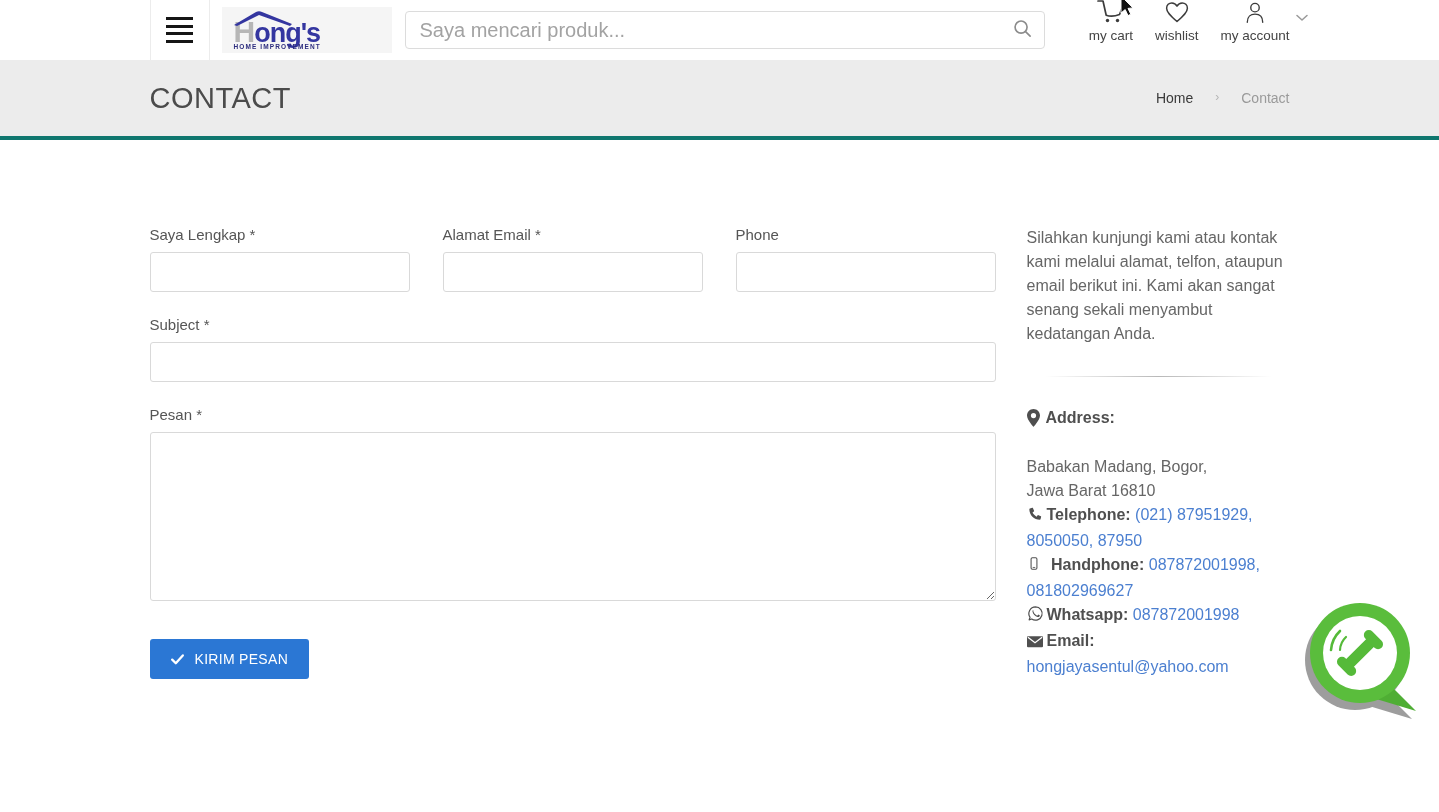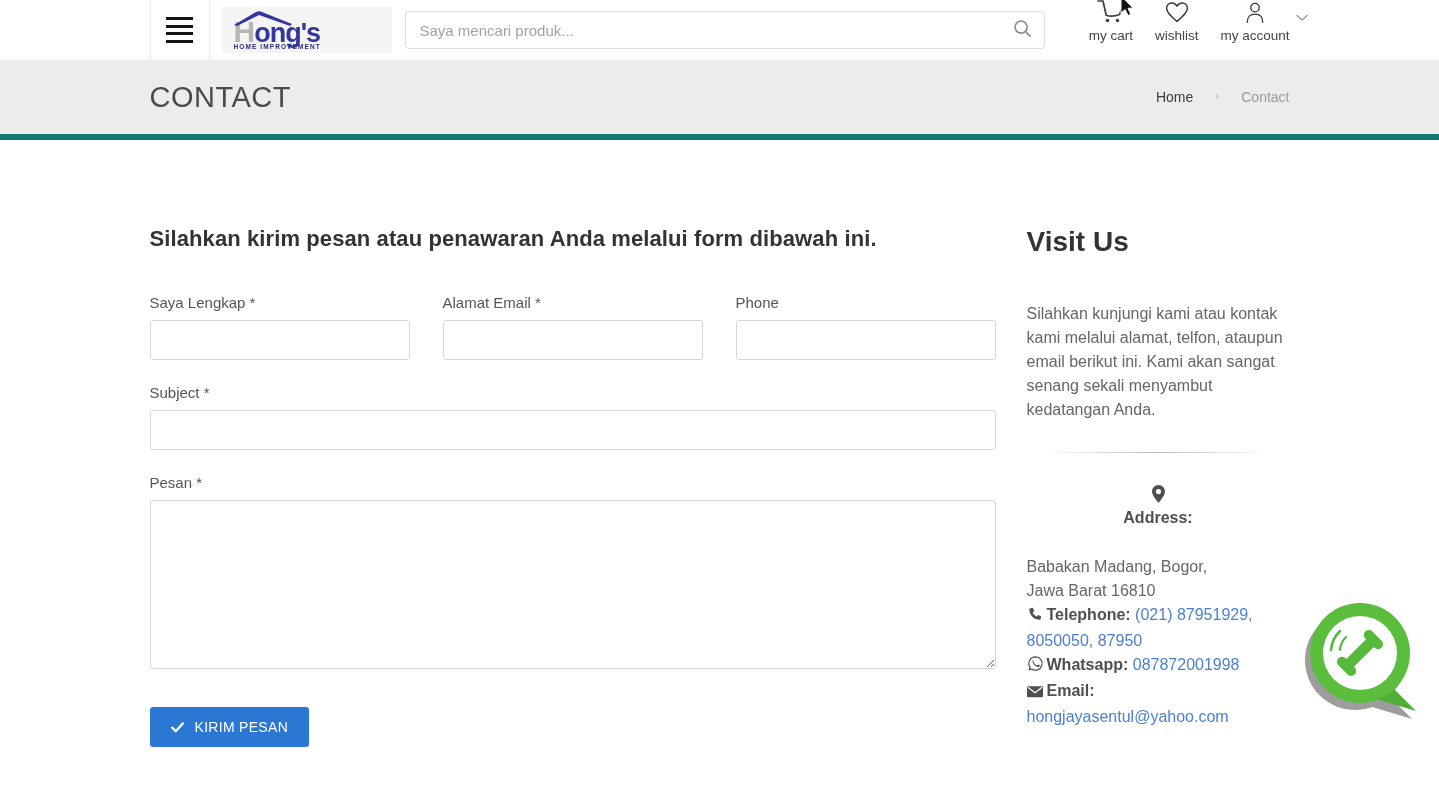--- a/index.html
+++ b/index.html
@@ -29,37 +29,37 @@
     cursor:pointer;
   }
   .logo-roof { position:absolute; left:10px; top:3px; }
   .logo-h { font-weight:bold; font-size:30px; color:#b6b6b6; line-height:1; margin-top:8px; }
   .logo-name { font-weight:bold; font-size:27px; color:#3436a0; letter-spacing:-1px; line-height:1; margin:10px 4px 0 -1px; }
   .logo-sub { position:absolute; left:12px; bottom:3px; font-size:6.5px; font-weight:bold; letter-spacing:1.1px; color:#2c2c7e; white-space:nowrap; }
 
   .search-form { flex:1; position:relative; margin:11px 0 11px 13px; max-width:640px; }
   .search-input {
     width:100%; height:38px; border:1px solid #dcdcdc; border-radius:4px;
-    padding:0 42px 0 14px; font-size:15px; color:#555; outline:none;
+    padding:0 42px 0 14px; font-size:20px; color:#555; outline:none;
     font-family:"Liberation Sans", sans-serif;
   }
   .search-input::placeholder { color:#a3a3a3; }
   .search-btn { position:absolute; right:6px; top:50%; transform:translateY(-50%);
     background:none; border:none; padding:6px; cursor:pointer; }
 
   .header-nav { margin-left:auto; display:flex; gap:22px; position:relative; top:-7px; align-items:flex-start; padding-top:5px; }
   .nav-item { display:flex; flex-direction:column; align-items:center; text-decoration:none; cursor:pointer; position:relative; }
   .nav-item .nav-icon { height:28px; display:flex; align-items:center; }
   .nav-item .nav-label { font-size:13.5px; color:#444; margin-top:2px; white-space:nowrap; }
   .acct-chevron { position:absolute; right:-18px; top:10px; }
 
   .cursor-pointer { position:absolute; left:1117px; top:-4px; z-index:50; }
 
   
-  .page-title-band { background:#ececec; height:80px; border-bottom:6px solid #0f766e; }
+  .page-title-band { background:#ececec; height:80px; border-bottom:4px solid #0f766e; }
   .page-title-band .container { display:flex; align-items:center; justify-content:space-between; height:100%; }
   .page-title { font-size:29px; font-weight:400; color:#4b4b4b; letter-spacing:0.5px; }
   .breadcrumb { font-size:14px; color:#9a9a9a; display:flex; align-items:flex-start; gap:22px; }
   .breadcrumb .bc-home { color:#3a3a3a; text-decoration:none; cursor:pointer; }
   .breadcrumb .bc-sep { color:#b5b5b5; font-size:12px; }
 
   
   .main { padding-top:86px; }
   .main .container { display:flex; gap:31px; align-items:flex-start; }
   .content-col { width:846px; }
@@ -86,21 +86,21 @@
     background:#2b77d4; color:#fff; border:none; border-radius:3px;
     height:40px; padding:10px 21px; font-size:14px; cursor:pointer; letter-spacing:0.3px;
     font-family:"Liberation Sans", sans-serif;
   }
 
   
   .side-title { font-size:28px; font-weight:bold; color:#333; margin-bottom:44px; }
   .side-intro { font-size:16px; line-height:24px; color:#666; margin-bottom:30px; }
   .side-divider { height:1px; margin:0 18px 32px 18px;
     background:linear-gradient(to right, rgba(0,0,0,0), rgba(0,0,0,0.28), rgba(0,0,0,0)); }
-  .addr-label { font-size:16px; font-weight:bold; color:#4f4f4f; display:flex; align-items:center; gap:6px; margin-bottom:28px;flex-direction:column; }
+  .addr-label { font-size:16px; font-weight:bold; color:#4f4f4f; display:flex; align-items:center; gap:6px; margin-bottom:28px; }
   .addr-lines { font-size:16px; line-height:24px; color:#666; margin-bottom:0; }
   .contact-line { font-size:16px; line-height:24px; color:#4f4f4f; }
   .contact-line .c-icon { display:inline-block; width:20px; vertical-align:-2px; }
   .contact-line b { color:#4f4f4f; }
   .contact-link { color:#4b7fd0; text-decoration:none; cursor:pointer; }
 
   
   .wa-float { position:absolute; left:1296px; top:599px; width:132px; height:122px; cursor:pointer; }
 </style>
 </head>
@@ -185,21 +185,20 @@
       <span class="bc-sep">›</span>
       <span class="bc-current">Contact</span>
     </div>
   </div>
 </section>
 
 <main class="main">
   <div class="container">
 
     <div class="content-col">
-      <h2 class="form-heading">Silahkan kirim pesan atau penawaran Anda melalui form dibawah ini.</h2>
 
       <form>
         <div class="form-row">
           <div class="field">
             <label class="field-label">Saya Lengkap *</label>
             <input class="text-input" type="text" value="" style="">
           </div>
           <div class="field">
             <label class="field-label">Alamat Email *</label>
             <input class="text-input" type="text" value="" style="">
@@ -223,21 +222,20 @@
         <button class="submit-btn">
           <svg width="13" height="11" viewBox="0 0 13 11" fill="none">
             <path d="M1.2 5.6 L4.8 9.2 L11.8 1.4" stroke="#fff" stroke-width="2.3" stroke-linecap="round" stroke-linejoin="round"></path>
           </svg>
           <span>KIRIM PESAN</span>
         </button>
       </form>
     </div>
 
     <aside class="side-col">
-      <h2 class="side-title">Visit Us</h2>
       <p class="side-intro">Silahkan kunjungi kami atau kontak kami melalui alamat, telfon, ataupun email berikut ini. Kami akan sangat senang sekali menyambut kedatangan Anda.</p>
       <div class="side-divider"></div>
 
       <div class="addr-label">
         <svg width="13" height="18" viewBox="0 0 16 22">
           <path fill-rule="evenodd" d="M8 0 C3.6 0 0 3.6 0 8 C0 13.5 8 22 8 22 C8 22 16 13.5 16 8 C16 3.6 12.4 0 8 0 Z M8 11.2 A3.2 3.2 0 1 1 8 4.8 A3.2 3.2 0 1 1 8 11.2 Z" fill="#4f4f4f"></path>
         </svg>
         <span>Address:</span>
       </div>
 
@@ -248,20 +246,29 @@
 
       <div class="contact-line">
         <span class="c-icon">
           <svg width="16" height="16" viewBox="0 0 24 24">
             <path d="M20.9 15.3 l-3.7-1.6 c-.4-.2-.9 0-1.2 .3 l-1.6 2 c-2.6-1.3-4.8-3.5-6.1-6.1 l2-1.6 c.4-.3 .5-.8 .3-1.2 L9 3.4 C8.8 2.9 8.3 2.7 7.8 2.8 L4.4 3.6 C3.9 3.7 3.5 4.1 3.5 4.7 c0 8.7 7.1 15.8 15.8 15.8 .5 0 1-.4 1.1-.9 l.8-3.4 c.1-.5-.1-1-.3-.9z" fill="#4f4f4f"></path>
           </svg>
         </span><b>Telephone:</b>
         <a class="contact-link">(021) 87951929, 8050050, 87950</a>
       </div>
 
+      <div class="contact-line">
+        <span class="c-icon">
+          <svg width="14" height="17" viewBox="0 0 24 24" fill="none">
+            <rect x="7" y="2" width="10" height="20" rx="2.2" stroke="#4f4f4f" stroke-width="1.8"></rect>
+            <line x1="10.5" y1="18.8" x2="13.5" y2="18.8" stroke="#4f4f4f" stroke-width="1.4" stroke-linecap="round"></line>
+          </svg>
+        </span>&nbsp;<b>Handphone:</b>
+        <a class="contact-link">087872001998, 081802969627</a>
+      </div>
 
       <div class="contact-line">
         <span class="c-icon">
           <svg width="17" height="17" viewBox="0 0 24 24" fill="none">
             <path d="M12 2.6 a9.4 9.4 0 1 1 -5.4 17.1 L3 21 l1.3-3.7 A9.4 9.4 0 0 1 12 2.6 Z" stroke="#4f4f4f" stroke-width="1.7" stroke-linejoin="round"></path>
             <path d="M9 7.6 c-.5 2.6 3.2 6.8 5.9 7.3 l1.4-1.5 1.9 1.5 c-.5 1.9-1.9 2.4-3.4 1.9 C11.7 15.9 8.3 12.4 7.8 9.4 c-.2-1.2 .4-2 1.2-1.8z" fill="#4f4f4f"></path>
           </svg>
         </span><b>Whatsapp:</b>
         <a class="contact-link">087872001998</a>
       </div>

